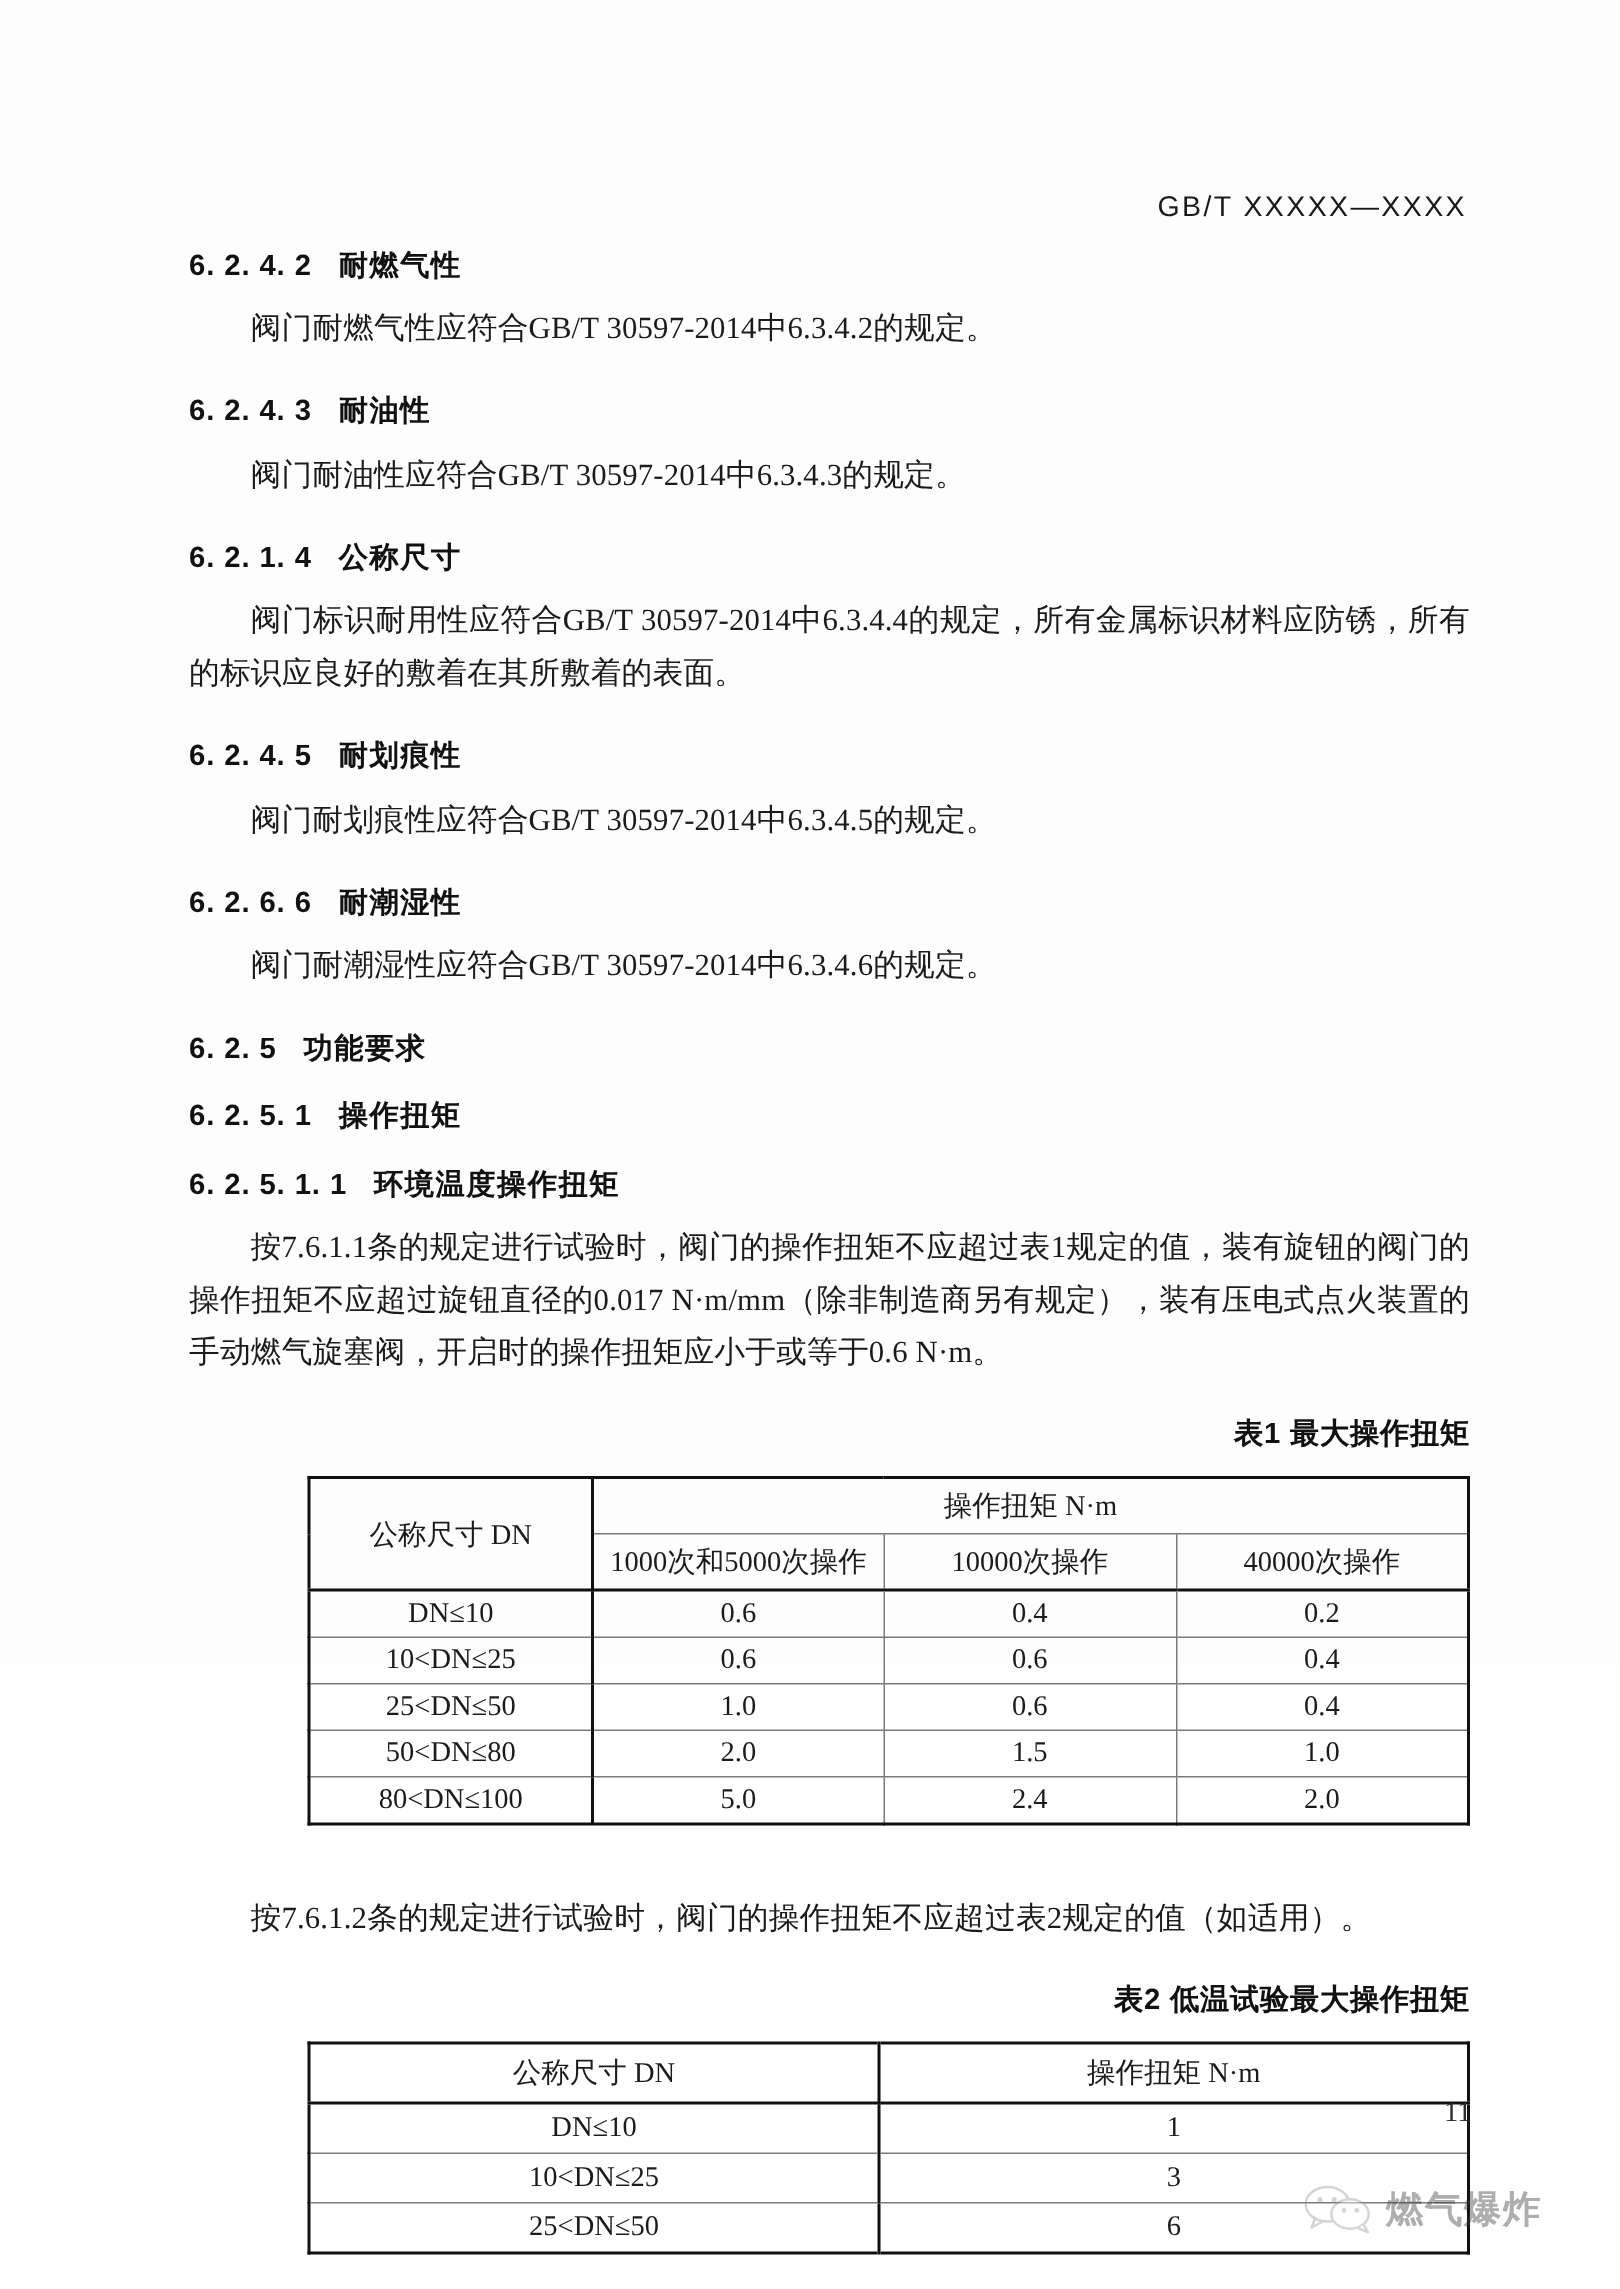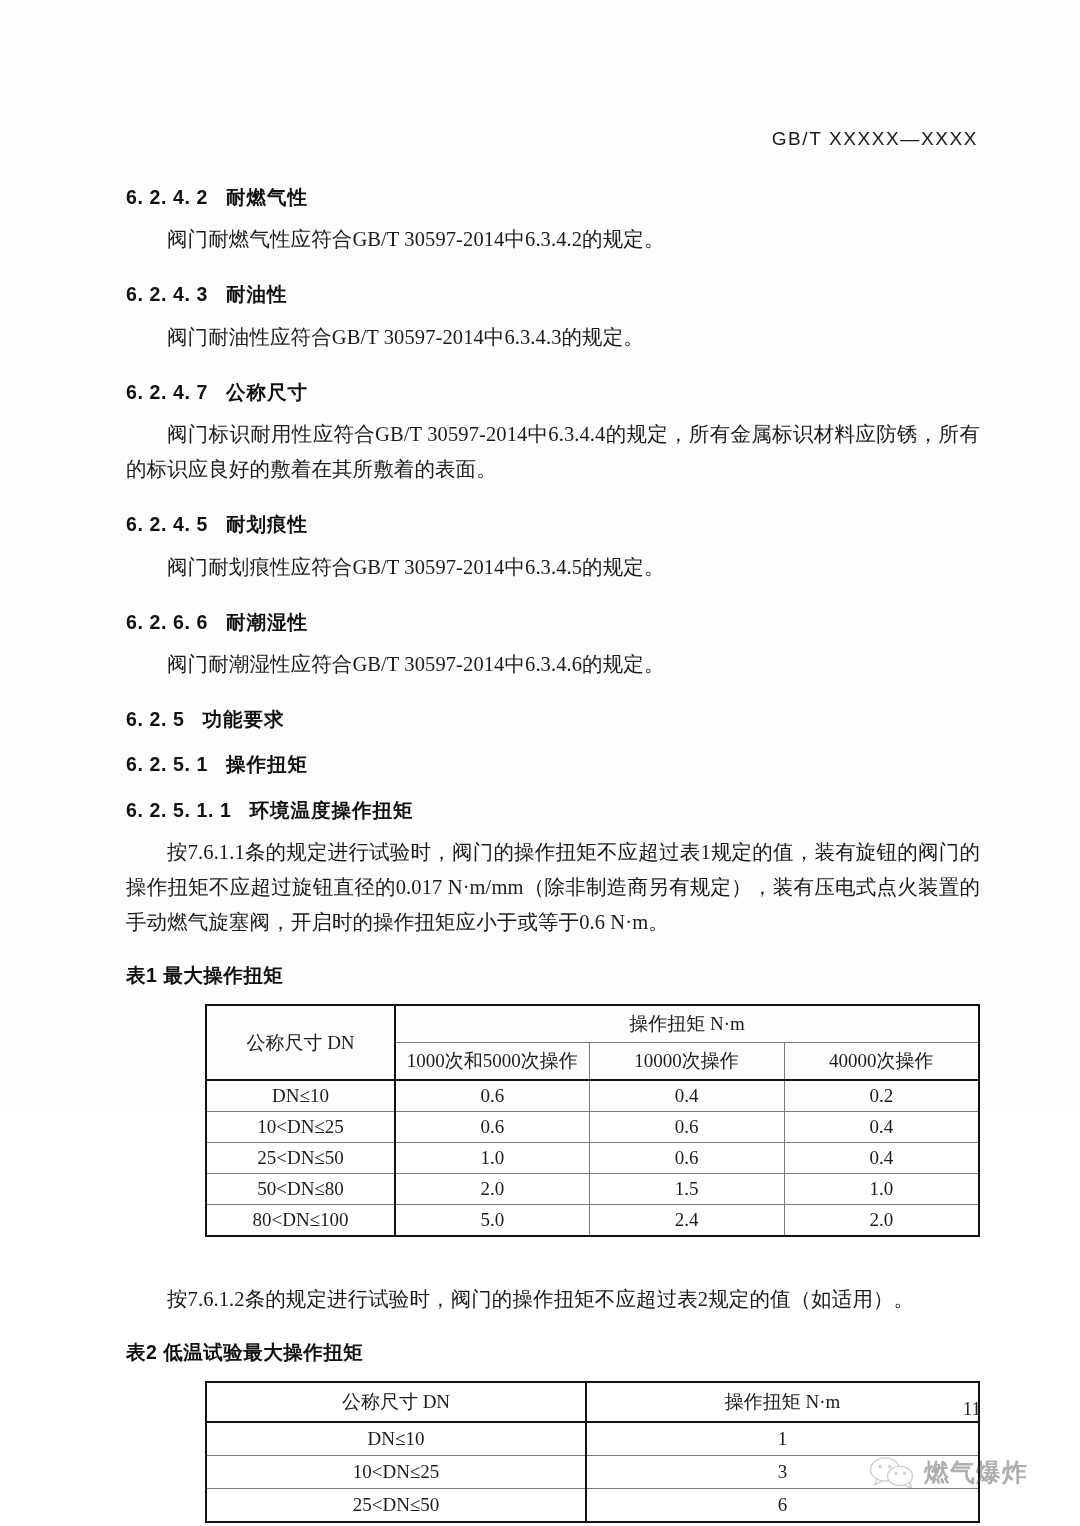--- a/index.html
+++ b/index.html
@@ -35,21 +35,20 @@
     color: #1a1a1a;
     white-space: nowrap;
   }
 
   
   .content {
     position: absolute;
     left: 126px;
     top: 166px;
     width: 854px;
-    margin-top: 20px;
   }
 
   h2.clause {
     margin: 0;
     padding: 0;
     font-family: "Liberation Sans", "DejaVu Sans", sans-serif;
     font-size: 19.5px;
     font-weight: bold;
     color: #111;
     white-space: nowrap;
@@ -79,21 +78,21 @@
   .sp-h   { height: 26px; }   
   .sp-p   { height: 13px; }   
   .sp-hh  { height: 22px; }   
 
   
   .table-title {
     margin: 0;
     font-family: "Liberation Sans", "DejaVu Sans", sans-serif;
     font-size: 19.5px;
     font-weight: bold;
-    text-align: left;
+    text-align: right;
     color: #111;
     letter-spacing: 0.5px;
   }
 
   table.gb {
     border-collapse: collapse;
     table-layout: fixed;
     font-size: 19px;
     color: #1b1b1b;
   }
@@ -178,21 +177,21 @@
 
     <h2 class="clause">
       <span class="num">6. 2. 4. 3</span><span class="ttl">耐油性</span>
     </h2>
     <div class="sp-p"></div>
     <p class="body">阀门耐油性应符合GB/T 30597-2014中6.3.4.3的规定。</p>
 
     <div class="sp-h"></div>
 
     <h2 class="clause">
-      <span class="num">6. 2. 4. 7</span><span class="ttl">公称尺寸</span>
+      <span class="num">6. 2. 1. 4</span><span class="ttl">公称尺寸</span>
     </h2>
     <div class="sp-p"></div>
     <p class="body">阀门标识耐用性应符合GB/T 30597-2014中6.3.4.4的规定，所有金属标识材料应防锈，所有的标识应良好的敷着在其所敷着的表面。</p>
 
     <div class="sp-h"></div>
 
     <h2 class="clause">
       <span class="num">6. 2. 4. 5</span><span class="ttl">耐划痕性</span>
     </h2>
     <div class="sp-p"></div>

